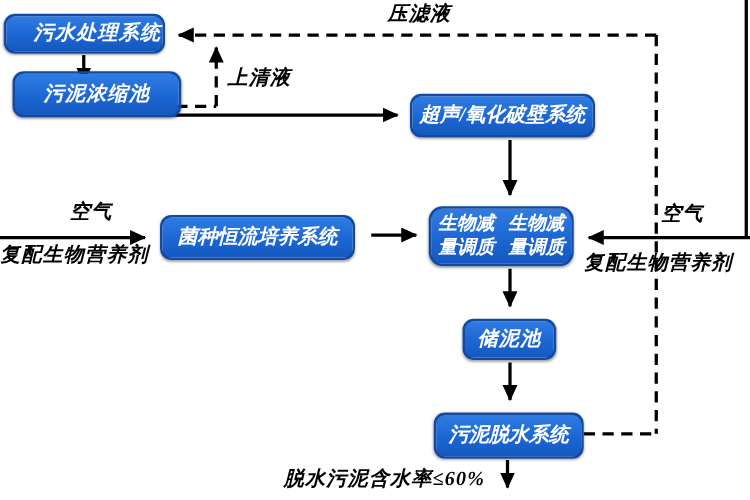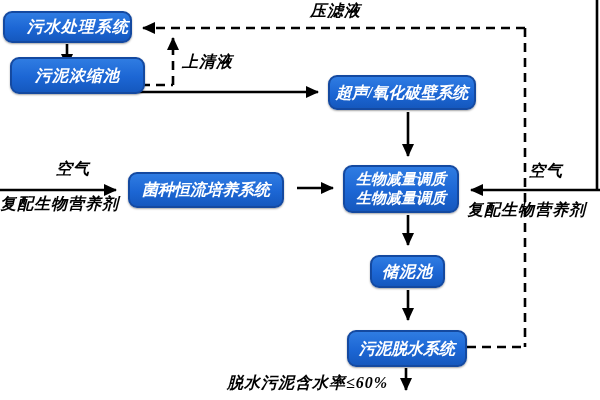--- a/index.html
+++ b/index.html
@@ -38,21 +38,21 @@
   .lbl{
     position:absolute;z-index:2;
     color:#000;font-size:16px;font-weight:bold;font-style:italic;
     white-space:nowrap;letter-spacing:1px;
   }
   
   #b-wastewater{left:3px;top:11px;width:129px;height:32px;padding-left:21px;}
   #b-thickener{left:10px;top:57px;width:135px;height:37px;}
   #b-ultrasonic{left:328px;top:75px;width:148px;height:35px;letter-spacing:0;}
   #b-culture{left:128px;top:172px;width:156px;height:36px;letter-spacing:0;}
-  #b-bio{left:343px;top:165px;width:116px;height:48px;letter-spacing:0;flex-direction:column;font-size:15px;}
+  #b-bio{left:343px;top:165px;width:116px;height:48px;letter-spacing:0;flex-direction:row;font-size:15px;border-radius:11px;}
   #b-storage{left:370px;top:255px;width:75px;height:33px;}
   #b-dewater{left:347px;top:330px;width:120px;height:37px;letter-spacing:0;}
   
   #l-filtrate{left:310px;top:1px;}
   #l-supernatant{left:182px;top:52px;}
   #l-air-left{left:56px;top:159px;}
   #l-nutrient-left{left:0px;top:194px;}
   #l-air-right{left:529px;top:161px;}
   #l-nutrient-right{left:467px;top:200px;}
   #l-output{left:227px;top:373px;text-align:right;}

